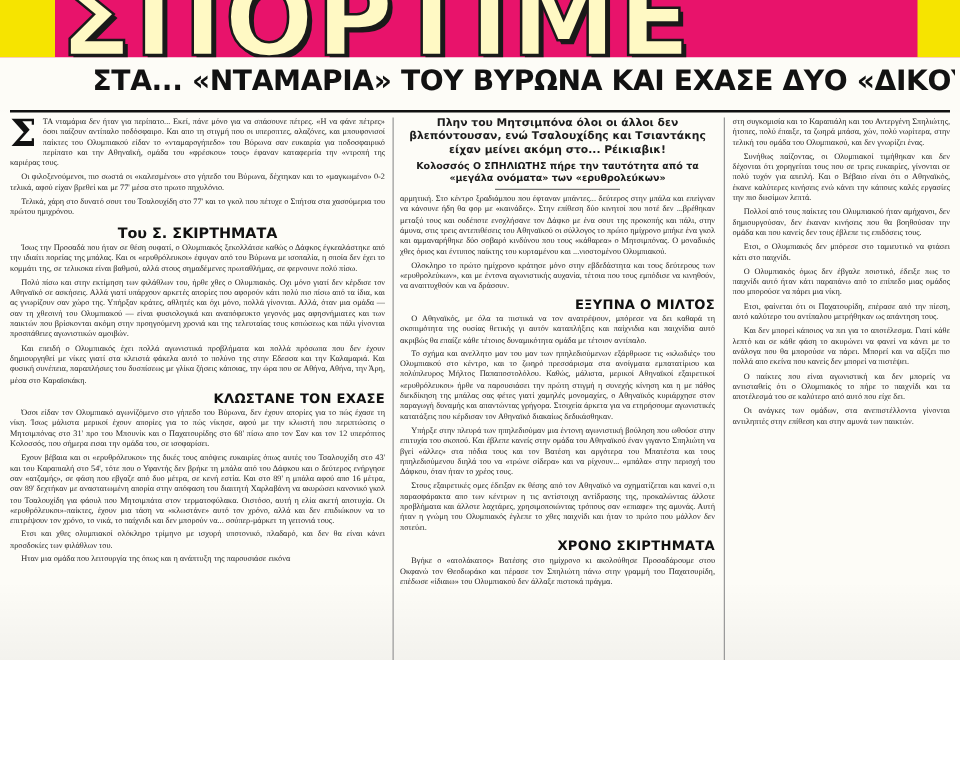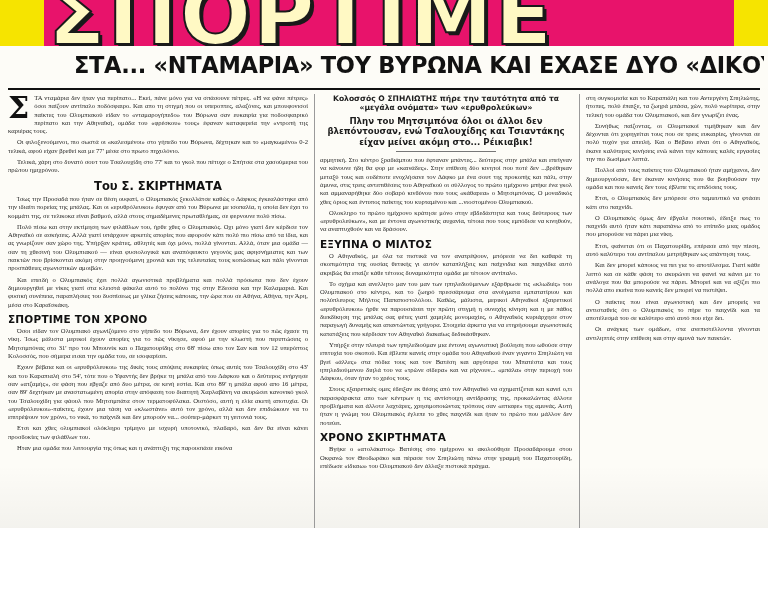--- a/index.html
+++ b/index.html
@@ -133,21 +133,21 @@
     font-family: "DejaVu Serif", serif;
     font-weight: bold;
     font-size: 30px;
     line-height: 26px;
     margin: 1px 5px 0 0;
     color: #111;
   }
 
   .subhead {
     margin: 6px 0 4px 0;
-    text-align: left;
+    text-align: right;
     font-family: "DejaVu Sans", sans-serif;
     font-weight: bold;
     font-size: 10.5px;
     letter-spacing: 0.2px;
     color: #111;
   }
   .byline {
     margin: 7px 0 5px 0;
     text-align: center;
     font-family: "DejaVu Sans", sans-serif;
@@ -202,32 +202,32 @@
       </p>
       <p>Οι φιλοξενούμενοι, πιο σωστά οι «καλεσμένοι» στο γήπεδο του Βύρωνα, δέχτηκαν και το «μαγκωμένο» 0-2 τελικά, αφού είχαν βρεθεί και με 77' μέσα στο πρωτο πηχυλόνιο.</p>
       <p>Τελικά, χάρη στο δυνατό σουτ του Τσαλουχίδη στο 77' και το γκολ που πέτυχε ο Σπήτσα στα χασούμερια του πρώτου ημιχρόνου.</p>
 
       <div class="byline">Του Σ. ΣΚΙΡΤΗΜΑΤΑ</div>
 
       <p>Ίσως την Προσαδά που ήταν σε θέση ουφατί, ο Ολυμπιακός ξεκολλάτσε καθώς ο Δάφκος έγκεαλάστηκε από την ιδιαίτι πορείας της μπάλας. Και οι «ερυθρόλευκοι» έφυγαν από του Βύρωνα με ισοπαλία, η οποία δεν έχει το κομμάτι της, σε τελικοκα είναι βαθμού, αλλά στους σημαδέμενες πρωταθλήμας, σε φερνουνε πολύ πίσω.</p>
       <p>Πολύ πίσω και στην εκτίμηση των φιλάθλων του, ήρθε χθες ο Ολυμπιακός. Οχι μόνο γιατί δεν κέρδισε τον Αθηναϊκό σε ασκήσεις. Αλλά γιατί υπάρχουν αρκετές απορίες που αφορούν κάτι πολύ πιο πίσω από τα ίδια, και ας γνωρίζουν σαν χώρο της. Υπήρξαν κράτες, αθλητές και όχι μόνο, πολλά γίνονται. Αλλά, όταν μια ομάδα — σαν τη χθεσινή του Ολυμπιακού — είναι φυσιολογικά και αναπόφευκτο γεγονός μας αφησνήμιατες και των παικτών που βρίσκονται ακόμη στην προηγούμενη χρονιά και της τελευταίας τους κοπώσεως και πάλι γίνονται προσπάθειες αγωνιστικών αμοιβών.</p>
       <p>Και επειδή ο Ολυμπιακός έχει πολλά αγωνιστικά προβλήματα και πολλά πρόσωπα που δεν έχουν δημιουργηθεί με νίκες γιατί στα κλειστά φάκελα αυτό το πολύνο της στην Εδεσσα και την Καλαμαριά. Και φυσική συνέπεια, παραπλήσιες του δυσπίσεως με γλίκα ζήσεις κάποιας, την ώρα που σε Αθήνα, Αθήνα, την Άρη, μέσα στο Καραϊσκάκη.</p>
 
-      <div class="subhead">ΣΠΟΡΤΙΜΕ ΤΟΝ ΧΡΟΝΟ</div>
+      <div class="subhead">ΚΛΩΣΤΑΝΕ ΤΟΝ ΕΧΑΣΕ</div>
 
       <p>Όσοι είδαν τον Ολυμπιακό αγωνίζόμενο στο γήπεδο του Βύρωνα, δεν έχουν απορίες για το πώς έχασε τη νίκη. Ίσως μάλιστα μερικοί έχουν απορίες για το πώς νίκησε, αφού με την κλωστή που περιπτώσεις ο Μητσιμπόνας στο 31' προ του Μπουνίκ και ο Παχατουρίδης στο 68' πίσω απο τον Σαν και τον 12 υπερόπτος Κολοσσός, που σήμερα εισαι την ομάδα του, σε ισοφαρίσει.</p>
       <p>Εχουν βέβαια και οι «ερυθρόλευκοι» της δικές τους απόψεις ευκαιρίες όπως αυτές του Τσαλουχίδη στο 43' και του Καραπιαλή στο 54', τότε που ο Υφαντής δεν βρήκε τη μπάλα από του Δάφκου και ο δεύτερος ενήργησε σαν «ατζαμής», σε φάση που εβγαζε από δυο μέτρα, σε κενή εστία. Και στο 89' η μπάλα αφού απο 16 μέτρα, σαν 89' δεχτήκαν με αναστατωμένη απορία στην απόφαση του διαιτητή Χαρλαβάνη να ακυρώσει κανονικό γκολ του Τσαλουχίδη για φάουλ που Μητσιμπάτα στον τερματοφύλακα. Οιστόσο, αυτή η ελία ακετή αποτυχία. Οι «ερυθρόλευκοι»-παίκτες, έχουν μια τάση να «κλωστάνε» αυτό τον χρόνο, αλλά και δεν επιδιώκουν να το επιτρέψουν τον χρόνο, το νικά, το παίχνιδι και δεν μπορούν να... σούπερ-μάρκετ τη γειτονιά τους.</p>
       <p>Ετσι και χθες ολυμπιακοί ολόκληρο τρίμηνο με ισχυρή υποτονικό, πλαδαρό, και δεν θα είναι κάνει προσδοκίες των φιλάθλων του.</p>
       <p>Ηταν μια ομάδα που λειτουργία της όπως και η ανάπτυξη της παρουσιάσε εικόνα</p>
       <div class="photo-hint"></div>
     </div>
 
     <div class="col col-2">
+      <p class="noindent lead-bold" style="font-size:8.6px;line-height:10.4px;text-align:center;">Πλην του Μητσιμπόνα όλοι οι άλλοι δεν βλεπόντουσαν, ενώ Τσαλουχίδης και Τσιαντάκης είχαν μείνει ακόμη στο... Ρέικιαβικ!</p>
       <p class="noindent lead-bold" style="font-size:7.6px;line-height:9.4px;text-align:center;">Κολοσσός Ο ΣΠΗΛΙΩΤΗΣ πήρε την ταυτότητα από τα «μεγάλα ονόματα» των «ερυθρολεύκων»</p>
-      <p class="noindent lead-bold" style="font-size:8.6px;line-height:10.4px;text-align:center;">Πλην του Μητσιμπόνα όλοι οι άλλοι δεν βλεπόντουσαν, ενώ Τσαλουχίδης και Τσιαντάκης είχαν μείνει ακόμη στο... Ρέικιαβικ!</p>
       <div class="mini-rule"></div>
       <p class="noindent">αρμητική. Στο κέντρο ξραδιάμπου που έφταναν μπάντες... δεύτερος στην μπάλα και επείγναν να κάνουνε ήδη θα φορ με «καινάδες». Στην επίθεση δύο κινητοί που ποτέ δεν ...βρέθηκαν μεταξύ τους και ουδέποτε ενοχλήσανε τον Δάφκο με ένα σουτ της προκοπής και πάλι, στην άμυνα, στις τρεις αντεπιθέσεις του Αθηναϊκού οι σύλλογος το πρώτο ημίχρονο μπήκε ένα γκολ και αμμαναρήθηκε δύο σοβαρό κινδύνου που τους «κάθαρεα» ο Μητσιμπόνας. Ο μοναδικός χθες όριος και έντυπος παίκτης του κυρταμένου και ...νιοστομένου Ολυμπιακού.</p>
       <p>Ολοκληρο το πρώτο ημίχρονο κράτησε μόνο στην εβδεδάστητα και τους δεύτερους των «ερυθρολεύκων», και με έντονα αγωνιστικής αυχανία, τέτοια που τους εμπόδισε να κινηθούν, να αναπτυχθούν και να δράσουν.</p>
 
       <div class="subhead">ΕΞΥΠΝΑ Ο ΜΙΛΤΟΣ</div>
 
       <p>Ο Αθηναϊκός, με όλα τα πιστικά να τον ανατρέψουν, μπόρεσε να δει καθαρά τη σκοπιμότητα της ουσίας θετικής γι αυτόν καταπλήξεις και παίχνιδια και παιχνίδια αυτό ακριβώς θα επαίζε κάθε τέτοιος δυναμικότητα ομάδα με τέτοιον αντίπαλο.</p>
       <p>Το σχήμα και ανελλητο μαν του μαν των ηπηλεδιούμενων εξάρθρωσε τις «κλωδιές» του Ολυμπιακού στο κέντρο, και το ζωηρό πρεσσάρισμα στα ανοίγματα εμπατατίριου και πολύπλευρος Μήλτος Παπαποστολόλου. Καθώς, μάλιστα, μερικοί Αθηναϊκοί εξαιρετικοί «ερυθρόλευκοι» ήρθε να παρουσιάσει την πρώτη στιγμή η συνεχής κίνηση και η με πάθος διεκδίκηση της μπάλας σας φέτες γιατί χαμηλές μονομαχίες, ο Αθηναϊκός κυριάρχησε στον παραγωγή δυναμής και απαντώντας γρήγορα. Στοιχεία άρκετα για να ετηρήσουμε αγωνιστικές κατατάξεις που κέρδισαν τον Αθηναϊκό διακαίως δεδικάσθηκαν.</p>
       <p>Υπήρξε στην πλευρά των ηπηλεδιούμαν μια έντονη αγωνιστική βούληση που ωθούσε στην επιτυχία του σκοπού. Και έβλεπε κανείς στην ομάδα του Αθηναϊκού έναν γιγαντο Σπηλιώτη να βγεί «άλλες» στα πόδια τους και τον Βατέση και αργότερα του Μπατέστα και τους ηπηλεδιούμενου διηλά του να «τρώνε σίδερα» και να ρίχνουν... «μπάλα» στην περιοχή του Δάφκου, όταν ήταν το χρέος τους.</p>
       <p>Στους εξαιρετικές ομες έδειξαν εκ θέσης από τον Αθηναϊκό να σχηματίζεται και κανεί ο,τι παρασφάρακτα απο των κέντρων η τις αντίστοιχη αντίδρασης της, προκαλώντας άλλοτε προβλήματα και άλλοτε λαχτάρες, χρησιμοποιώντας τρόπους σαν «επιαφε» της αμυνάς. Αυτή ήταν η γνώμη του Ολυμπιακός έγλεπε το χθες παιχνίδι και ήταν το πρώτο που μάλλον δεν ποτεύει.</p>

